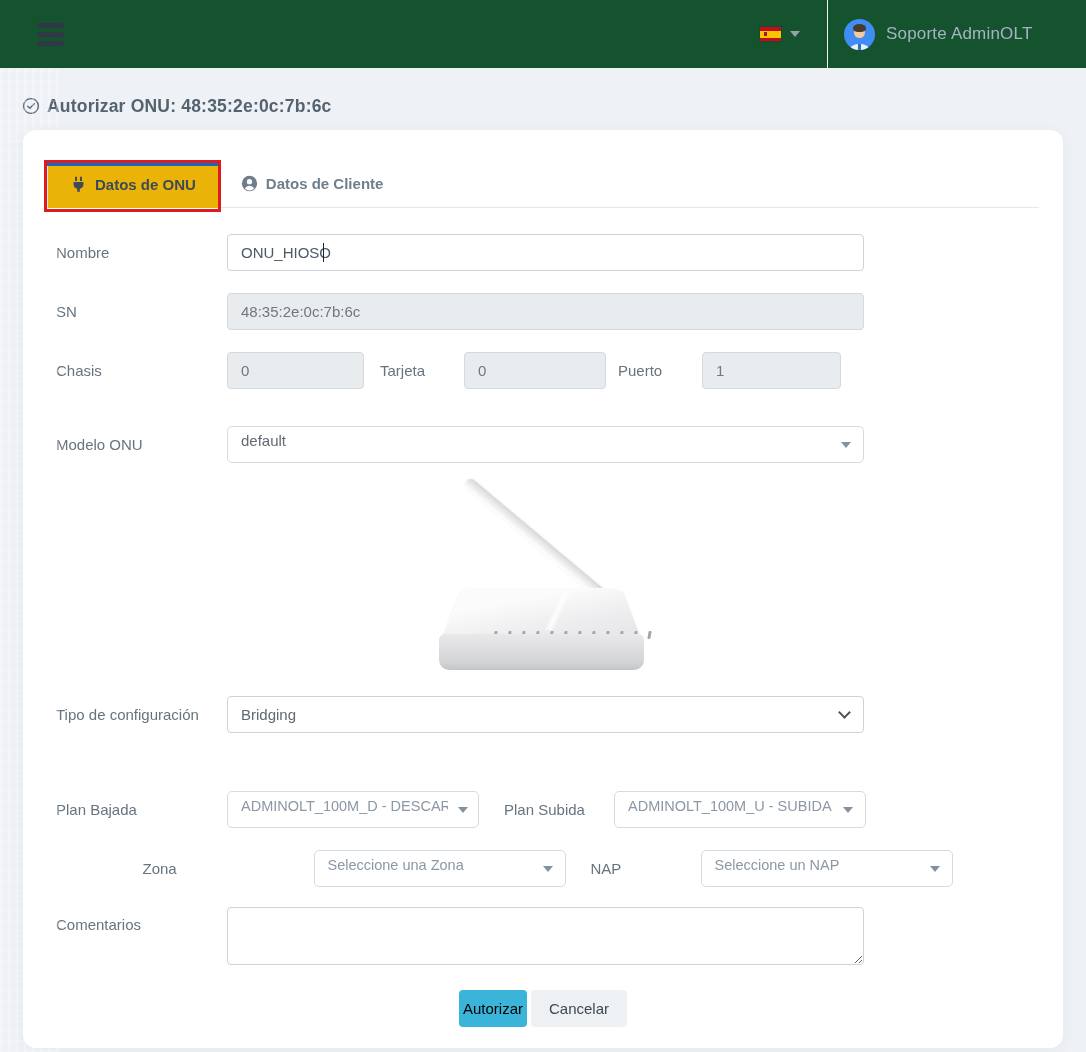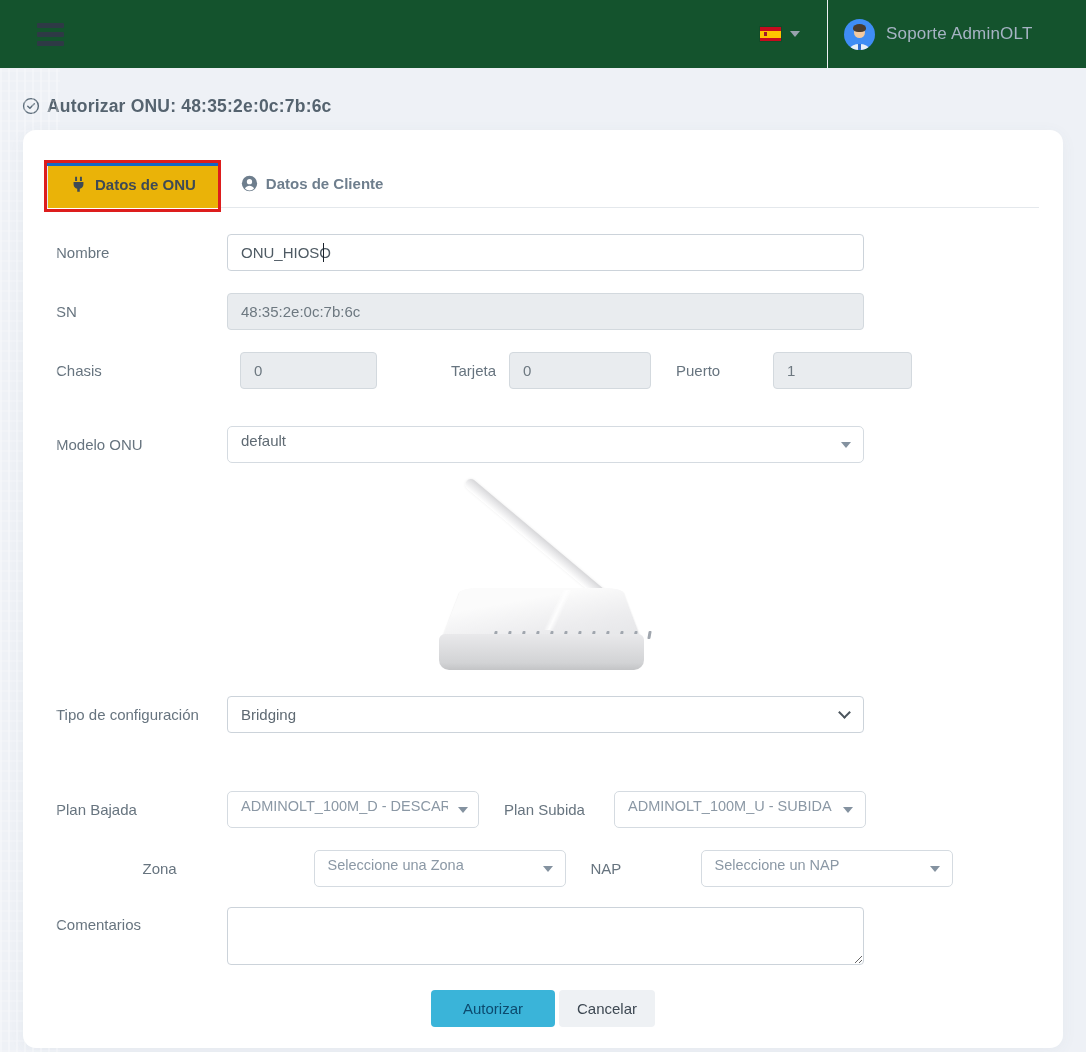--- a/index.html
+++ b/index.html
@@ -88,21 +88,21 @@
     font-family: "Liberation Sans", sans-serif;
   }
   .txt-input:disabled { background: #e9ecef; color: #6d7880; border-color: #d3d9de; }
   .input-wrap { position: relative; }
   .text-caret { position: absolute; left: 96px; top: 9px; width: 1px; height: 19px; background: #1a222b; }
 
   .sm { width: 137px; }
   .sm2 { width: 142px; }
   .sm3 { width: 139px; }
   .inline-lbl { font-size: 15px; color: #67747f; flex-shrink: 0; }
-  .il-tarjeta { margin-left: 22px; width: 84px; text-align: right; }
+  .il-tarjeta { margin-left: 16px; width: 84px; }
   .il-puerto  { margin-left: 12px; width: 84px; }
 
   
   .dd {
     position: relative; height: 37px; border: 1px solid #d5dbe1; border-radius: 5px;
     background: #fff; display: flex; align-items: center; padding: 0 30px 8px 13px;
     cursor: pointer;
   }
   .dd-full { width: 637px; }
   .dd-half { width: 252px; }
@@ -117,21 +117,21 @@
   .sel-wrap { position: relative; width: 637px; }
   .native-select {
     -webkit-appearance: none; appearance: none;
     width: 100%; height: 37px; border: 1px solid #ccd3da; border-radius: 4px;
     padding: 0 13px; font-size: 15px; color: #5f6a73; background: #fff;
     font-family: "Liberation Sans", sans-serif; cursor: pointer; outline: none;
   }
   .sel-chevron { position: absolute; right: 15px; top: 12px; width: 9px; height: 9px;
     border-right: 2px solid #4a545c; border-bottom: 2px solid #4a545c; transform: rotate(45deg); pointer-events: none; }
 
-  .row-chasis { margin-bottom: 37px; gap: 13px; }
+  .row-chasis { margin-bottom: 37px; }
   .row-modelo { margin-bottom: 17px; }
   .row-tipo { margin-bottom: 58px; }
   .row-zona { margin-bottom: 20px; justify-content: center; }
 
   
   .img-row { display: flex; justify-content: center; margin-bottom: 26px; }
   .router { position: relative; width: 210px; height: 190px; }
   .antenna {
     position: absolute; left: 94px; top: -32px; width: 11px; height: 185px;
     background: linear-gradient(90deg, #ffffff, #e4e4e6 70%, #d7d7d9);
@@ -161,21 +161,21 @@
   .comment-area {
     width: 637px; height: 58px; border: 1px solid #ccd3da; border-radius: 4px;
     padding: 8px 13px; font-size: 15px; color: #4e5a63; resize: vertical; outline: none;
     font-family: "Liberation Sans", sans-serif;
   }
 
   
   .btn-row { display: flex; justify-content: center; gap: 4px; margin-top: 25px; }
   .btn { height: 37px; border: none; border-radius: 4px; font-size: 15px; cursor: pointer;
     font-family: "Liberation Sans", sans-serif; }
-  .btn-authorize { background: #3ab4d9; color: #0c4a6e; padding: 0 32px; }
+  .btn-authorize { background: #3ab4d9; color: #000000; padding: 0 4px; }
   .btn-cancel { background: #eef1f4; color: #3d4852; padding: 0 18px; }
 </style>
 </head>
 <body>
 
 <div class="navbar">
   <div class="hamburger">
     <div class="bar"></div>
     <div class="bar"></div>
     <div class="bar"></div>

